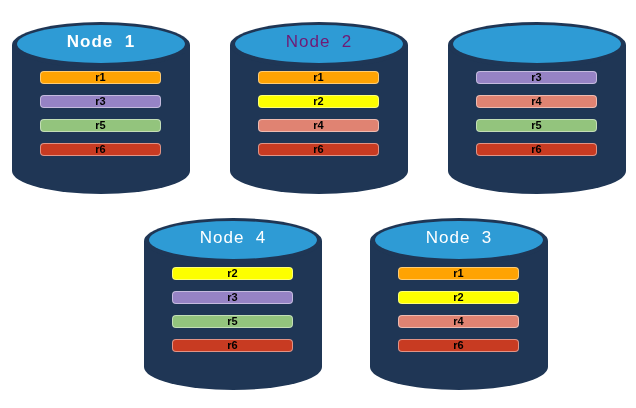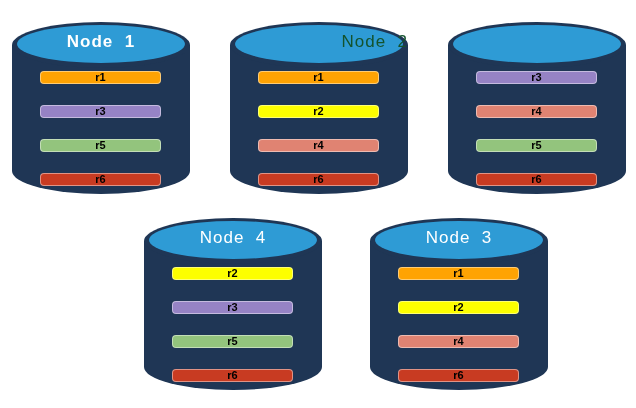--- a/index.html
+++ b/index.html
@@ -57,21 +57,21 @@
     font-size: 17px;
     letter-spacing: 1px;
     white-space: pre;
     z-index: 2;
   }
   .bars {
     position: absolute;
     left: 28px; right: 29px; top: 49px;
     display: flex;
     flex-direction: column;
-    gap: 21px;
+    gap: 11px;
     z-index: 2;
   }
   .bar {
     height: 13px;
     border-radius: 4px;
     border: 1px solid rgba(255,255,255,0.45);
     box-sizing: border-box;
     display: flex;
     align-items: center;
     justify-content: center;
@@ -99,21 +99,21 @@
           <div class="bar" style="background: rgb(147, 196, 125); color: rgb(0, 0, 0);">r5</div>
           <div class="bar" style="background: rgb(200, 59, 34); color: rgb(0, 0, 0);">r6</div>
         </div>
       </div>
       <div class="cyl">
         <div class="cyl-bottom" style="background: rgb(31, 54, 85);"></div>
         <div class="cyl-body" style="background: rgb(31, 54, 85);"></div>
         <div class="cyl-top" style="background: rgb(31, 54, 85);">
           <div class="cyl-top-face" style="background: rgb(46, 155, 213);"></div>
         </div>
-        <div class="cyl-label" style="color: #14532d; text-align: right;">Node  2</div>
+        <div class="cyl-label" style="color: #701a75;">Node  2</div>
         <div class="bars">
           <div class="bar" style="background: rgb(255, 163, 3); color: rgb(0, 0, 0);">r1</div>
           <div class="bar" style="background: rgb(253, 255, 0); color: rgb(0, 0, 0);">r2</div>
           <div class="bar" style="background: rgb(224, 131, 114); color: rgb(0, 0, 0);">r4</div>
           <div class="bar" style="background: rgb(200, 59, 34); color: rgb(0, 0, 0);">r6</div>
         </div>
       </div>
       <div class="cyl">
         <div class="cyl-bottom" style="background: rgb(31, 54, 85);"></div>
         <div class="cyl-body" style="background: rgb(31, 54, 85);"></div>

